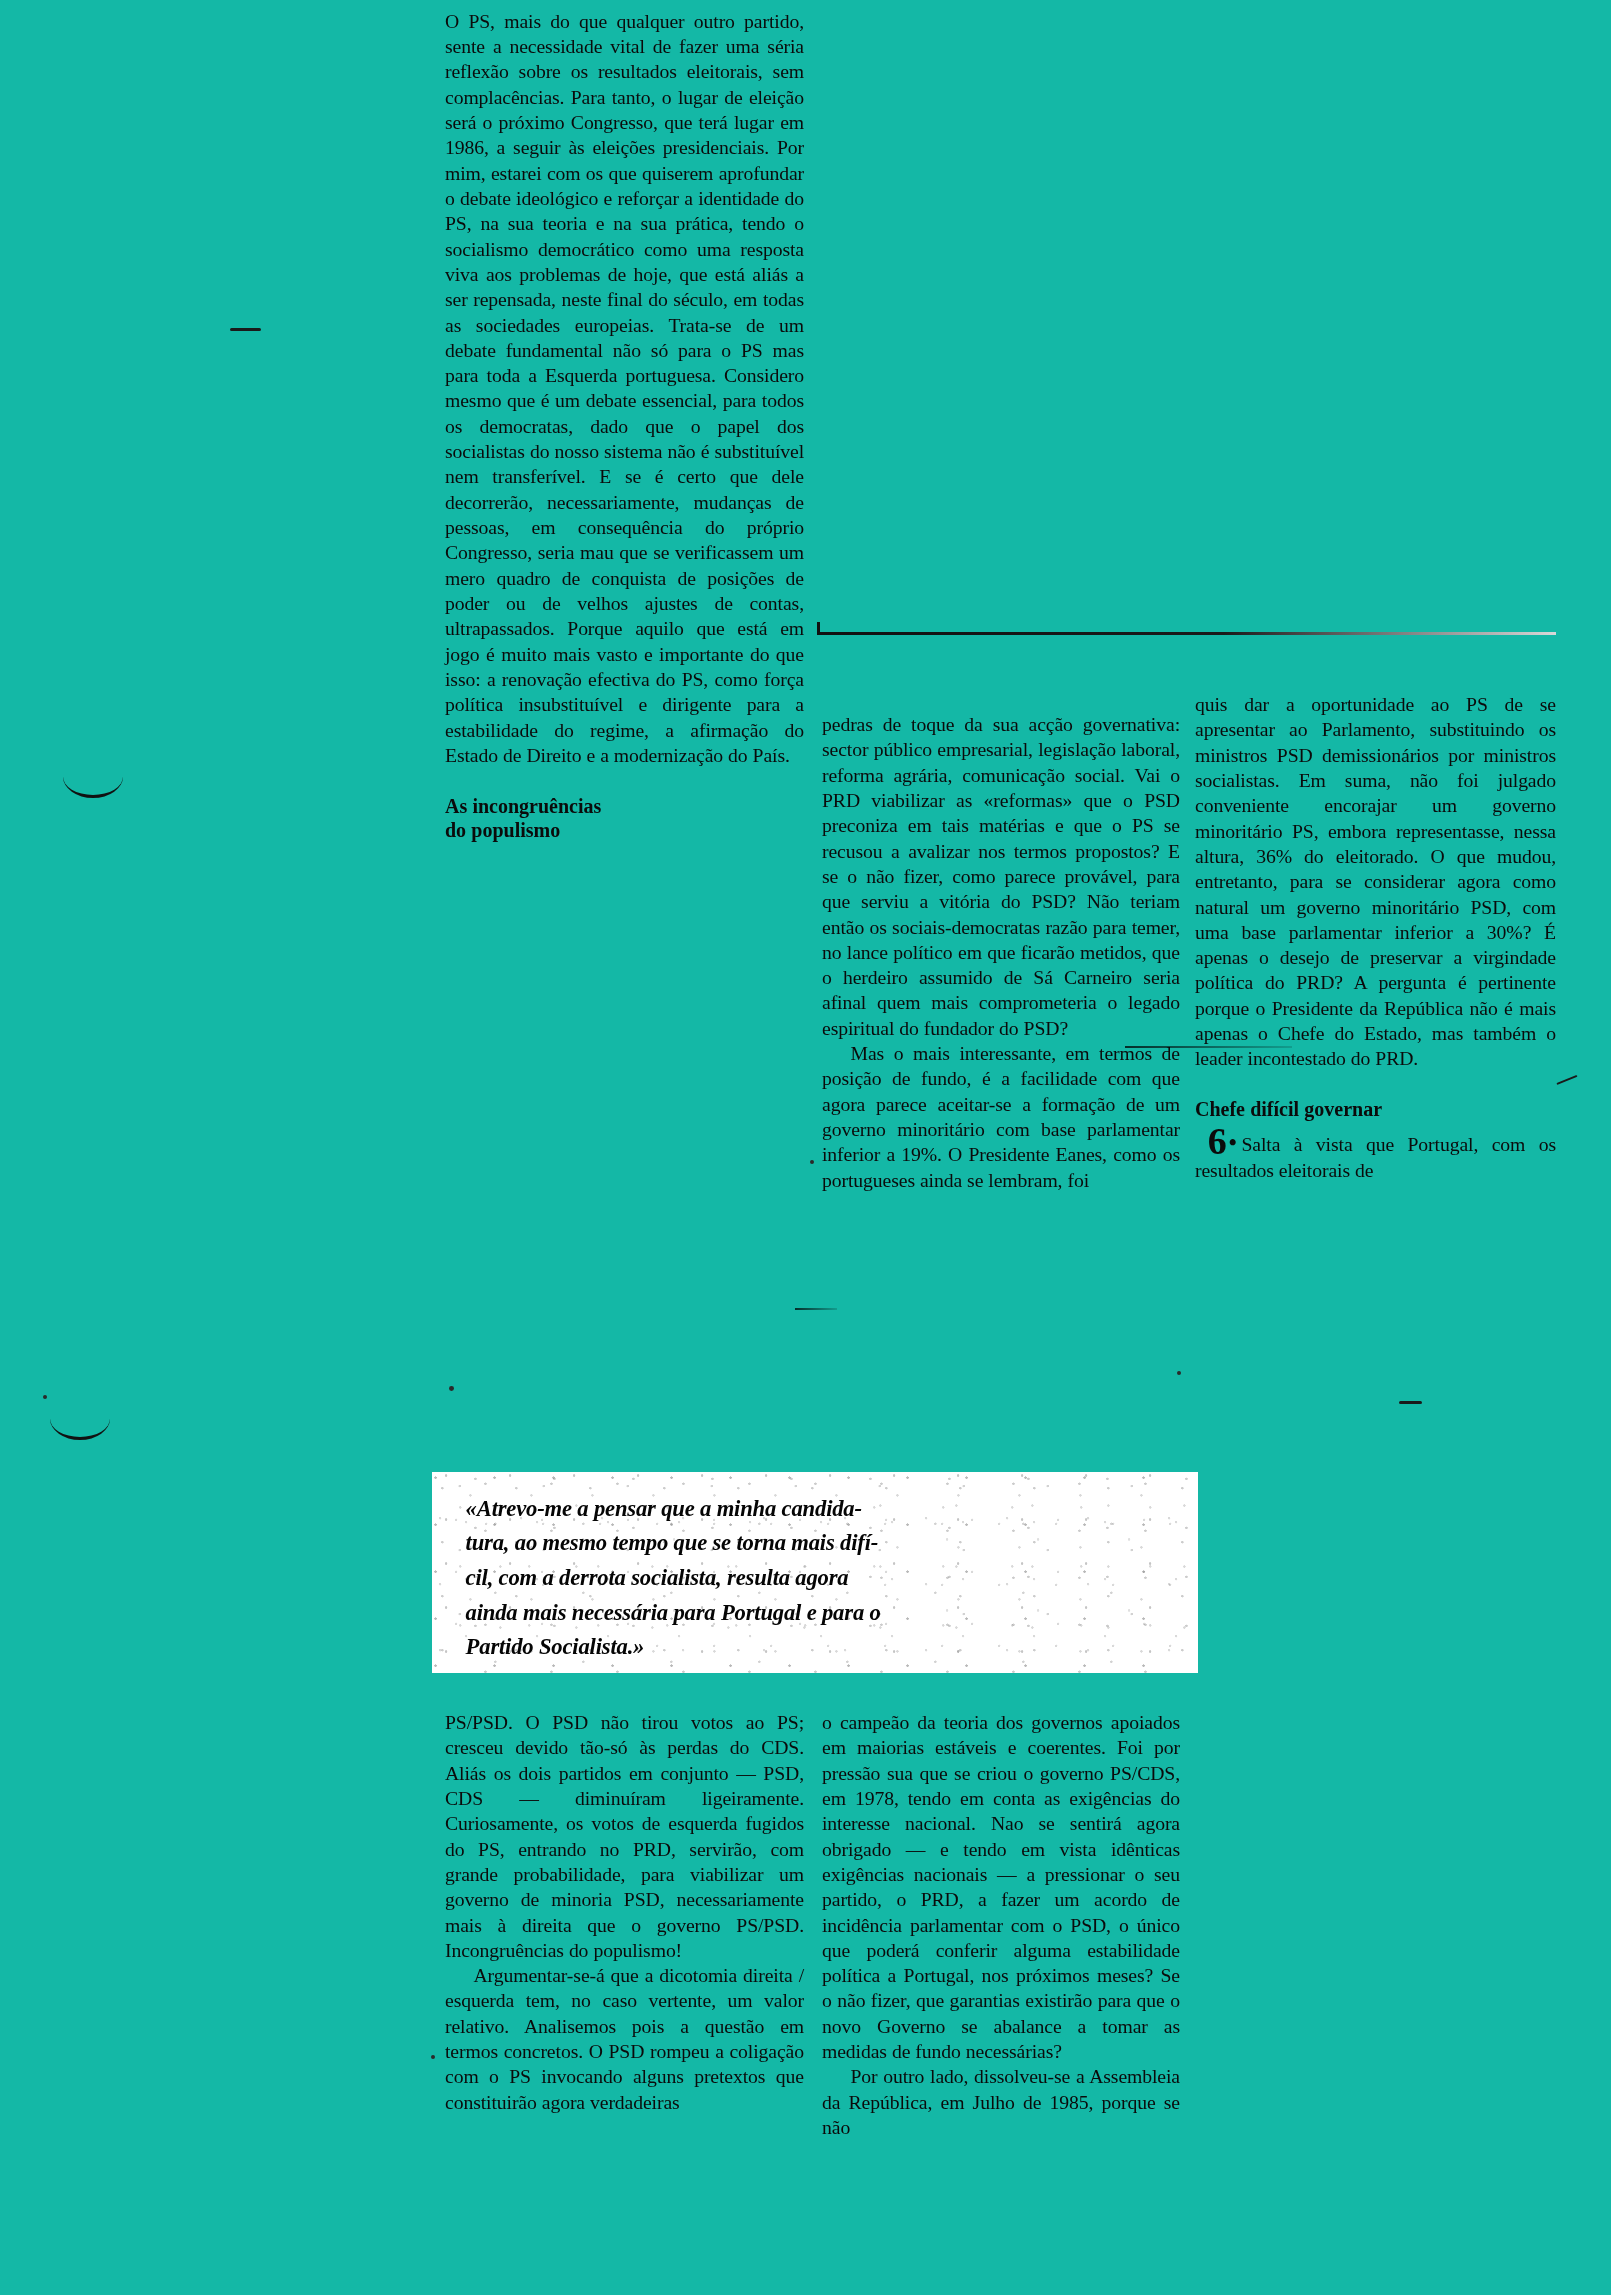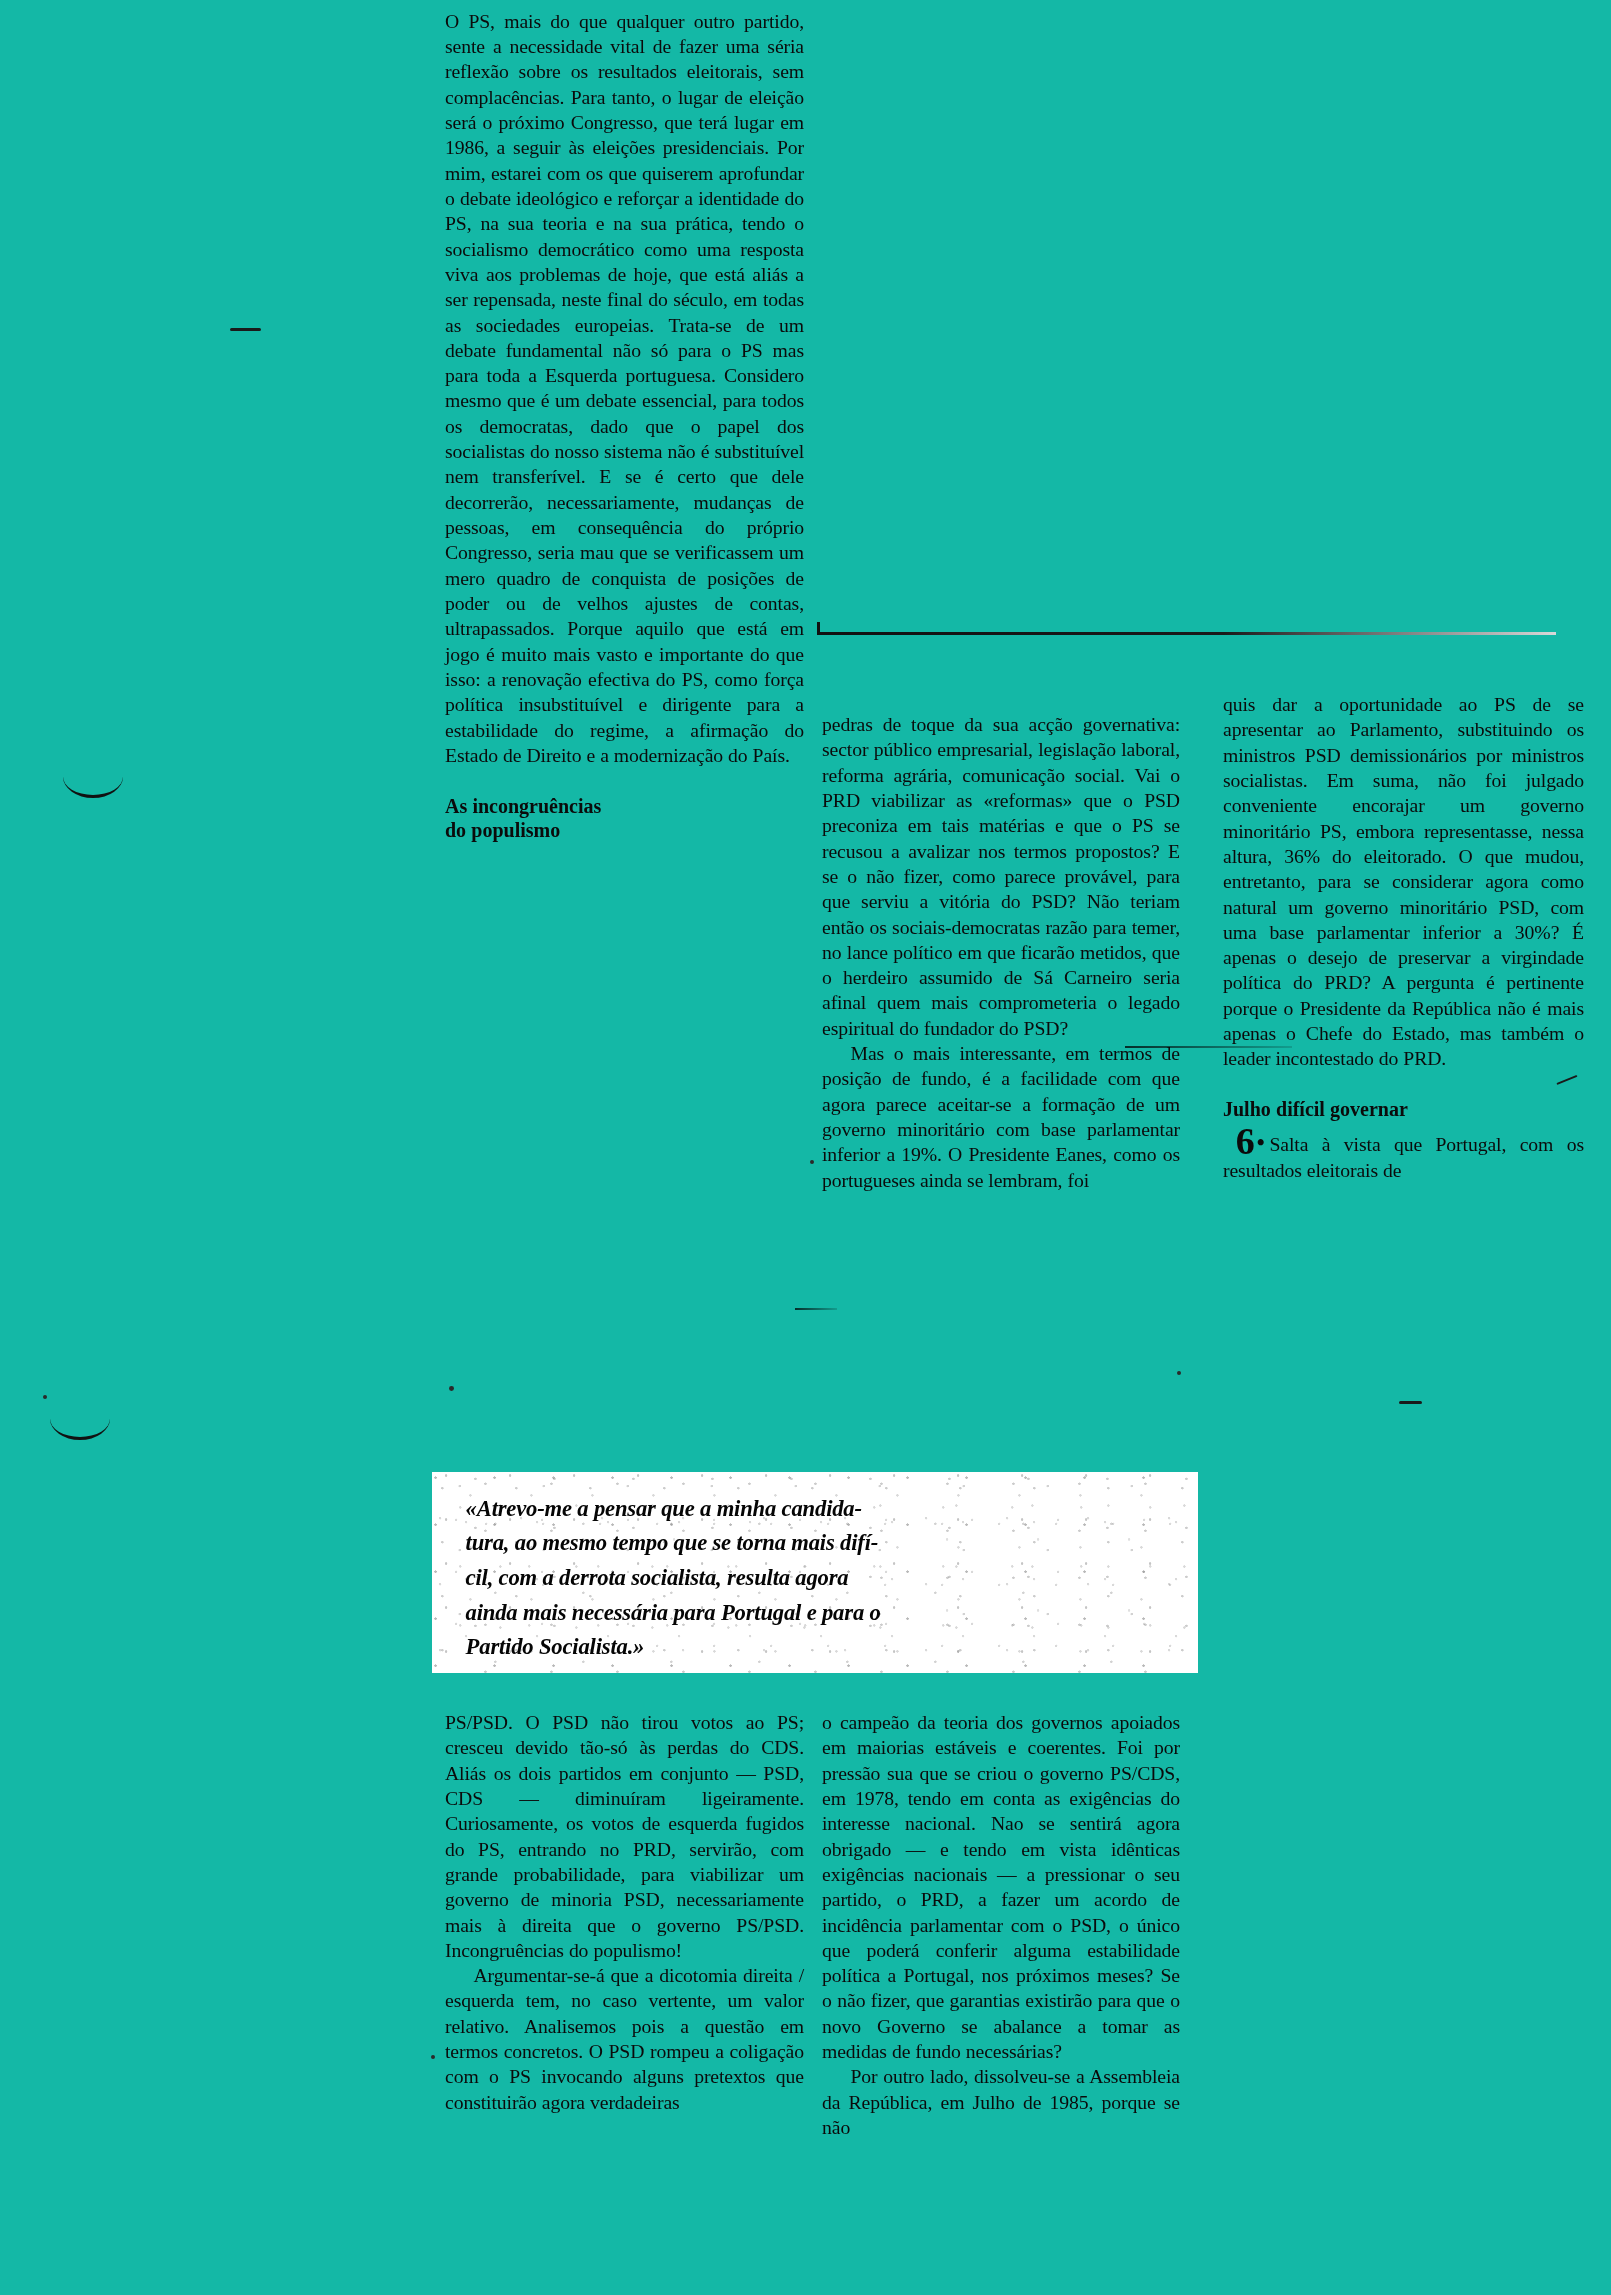--- a/index.html
+++ b/index.html
@@ -35,21 +35,21 @@
   
   #col1-top{
     left:445px; top:8.8px; width:359px;
   }
   
   #col2-top{
     left:822px; top:712px; width:358px;
   }
   
   #col3-top{
-    left:1195px; top:692px; width:361px;margin-left:28px;
+    left:1195px; top:692px; width:361px;
   }
   
   #col1-bot{
     left:445px; top:1710px; width:359px;
   }
   #col2-bot{
     left:822px; top:1710px; width:358px;
   }
 
   
@@ -183,21 +183,21 @@
 
   <div class="col" id="col2-top">
     <p>pedras de toque da sua acção governativa: sector público empresarial, legislação laboral, reforma agrária, comunicação social. Vai o PRD viabilizar as «reformas» que o PSD preconiza em tais matérias e que o PS se recusou a avalizar nos termos propostos? E se o não fizer, como parece provável, para que serviu a vitória do PSD? Não teriam então os sociais-democratas razão para temer, no lance político em que ficarão metidos, que o herdeiro assumido de Sá Carneiro seria afinal quem mais comprometeria o legado espiritual do fundador do PSD?</p>
     <p class="indent">Mas o mais interessante, em termos de posição de fundo, é a facilidade com que agora parece aceitar-se a formação de um governo minoritário com base parlamentar inferior a 19%. O Presidente Eanes, como os portugueses ainda se lembram, foi</p>
   </div>
 
   <div class="col" id="col3-top">
     <p>quis dar a oportunidade ao PS de se apresentar ao Parlamento, substituindo os ministros PSD demissionários por ministros socialistas. Em suma, não foi julgado conveniente encorajar um governo minoritário PS, embora representasse, nessa altura, 36% do eleitorado. O que mudou, entretanto, para se considerar agora como natural um governo minoritário PSD, com uma base parlamentar inferior a 30%? É apenas o desejo de preservar a virgindade política do PRD? A pergunta é pertinente porque o Presidente da República não é mais apenas o Chefe do Estado, mas também o leader incontestado do PRD.</p>
 
     <div class="head-block">
-      <p class="sec-head">Julho difícil governar</p>
+      <p class="sec-head">Chefe difícil governar</p>
     </div>
 
     <p class="numpara"><span class="dropnum">6</span><span class="dropdot">•</span><span>Salta à vista que Portugal, com os resultados eleitorais de</span></p>
   </div>
 
   <div id="pullquote">
     <div class="grain"></div>
     <div class="qtext">
       <span class="qline">«Atrevo-me a pensar que a minha candida-</span>
       <span class="qline">tura, ao mesmo tempo que se torna mais difí-</span>

